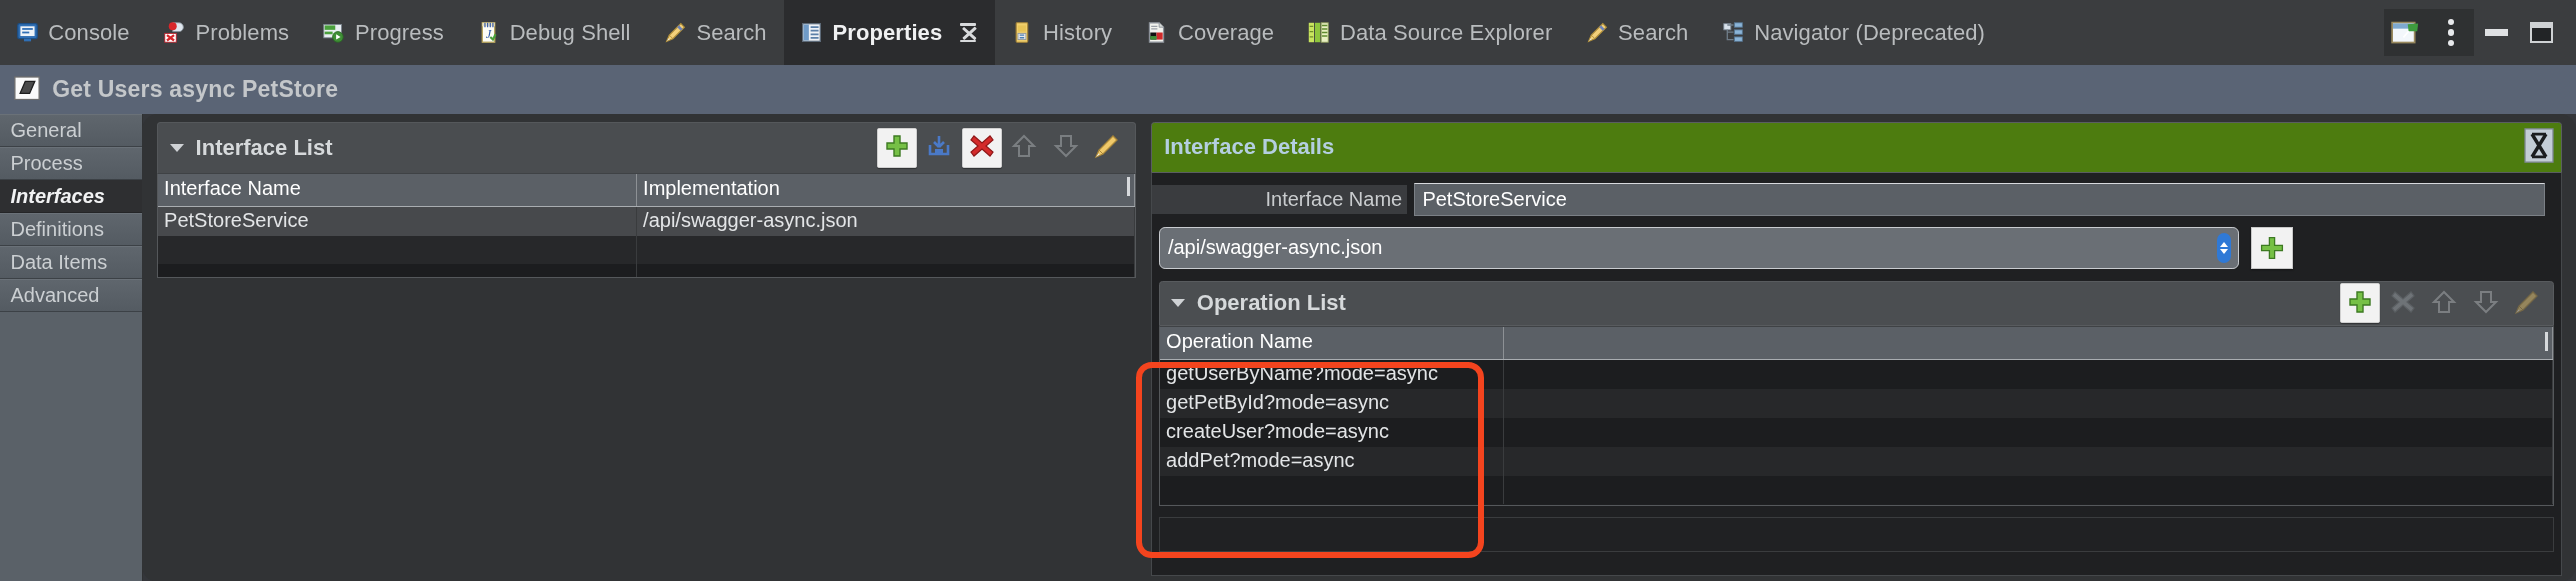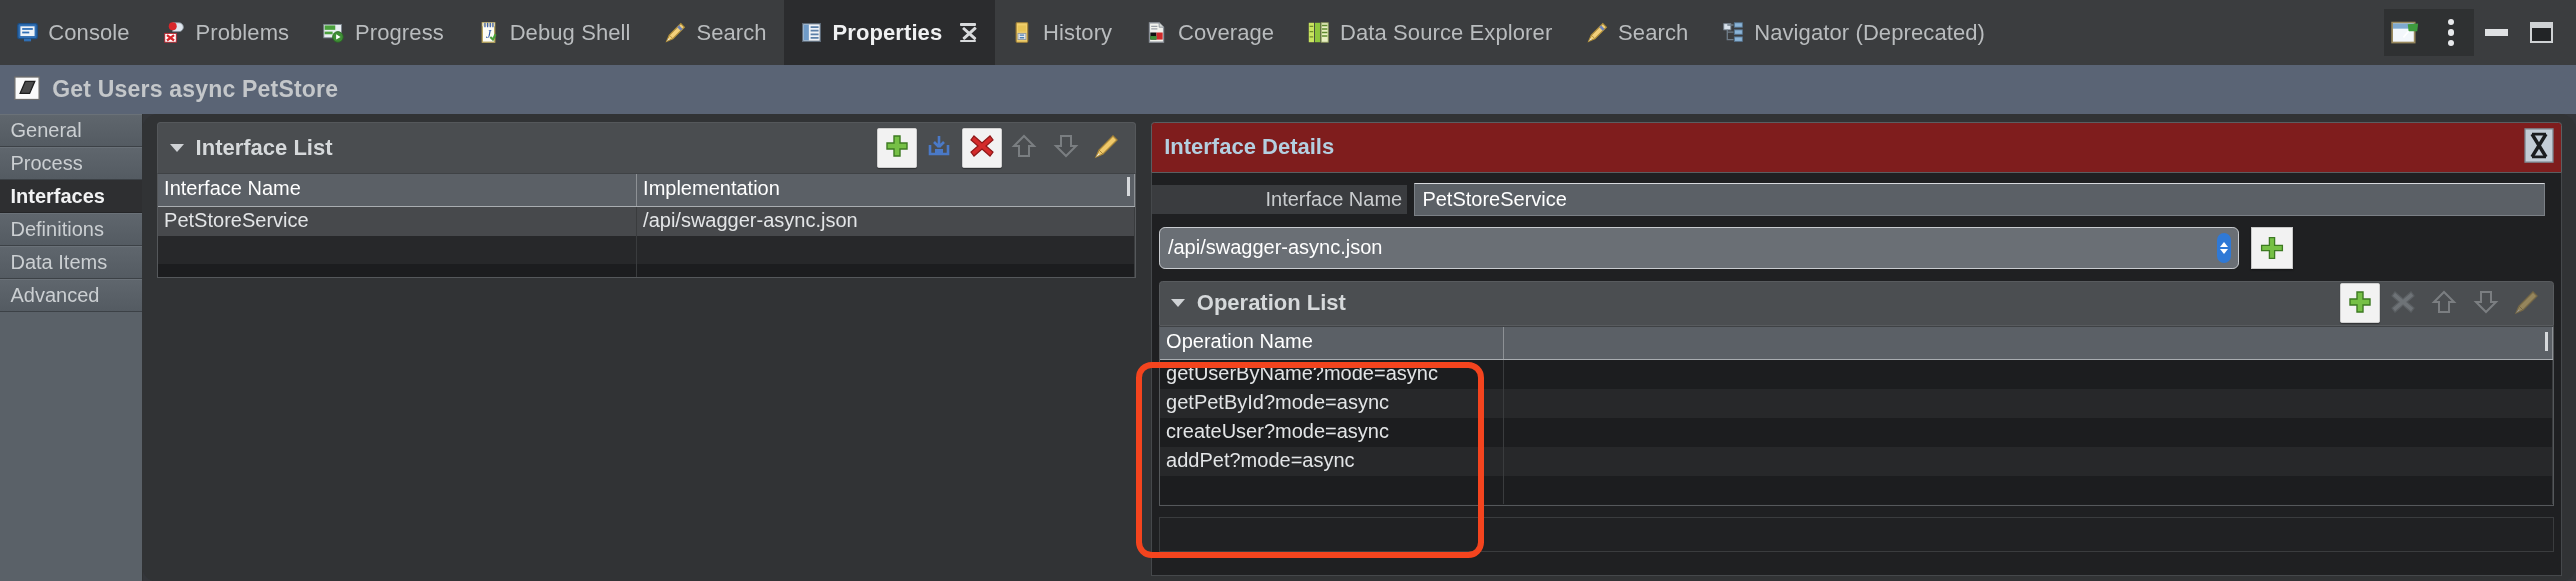--- a/index.html
+++ b/index.html
@@ -145,20 +145,21 @@
     background: linear-gradient(#5f666d, #545b62);
     border-bottom: 1.7px solid #3c4146;
     border-top: 0.9px solid #6a7178;
   }
   .nav-item.active {
     background: #2e2f31;
     color: #f1f2f3;
     font-weight: bold;
     border-top-color: #2e2f31;
     border-bottom-color: #242527;
+    font-style: italic;
   }
 
   
   #content {
     position: absolute;
     left: 142px; top: 0;
     width: 2434px; height: 468px;
     background: #313335;
     border-radius: 16px;
   }
@@ -262,21 +263,21 @@
   }
 
   
   #pane-right {
     position: absolute;
     left: 1009px; top: 7.9px;
     width: 1411px; height: 454px;
   }
   .detail-head {
     height: 51px;
-    background: #7f1d1d;
+    background: #4d7c0f;
     border: 0.9px solid #5a5e61;
     border-radius: 3.5px 3.5px 0 0;
     display: flex;
     align-items: center;
     padding: 0 7px 0 12.2px;
     box-sizing: border-box;
   }
   .detail-title {
     font-size: 22px;
     font-weight: bold;

